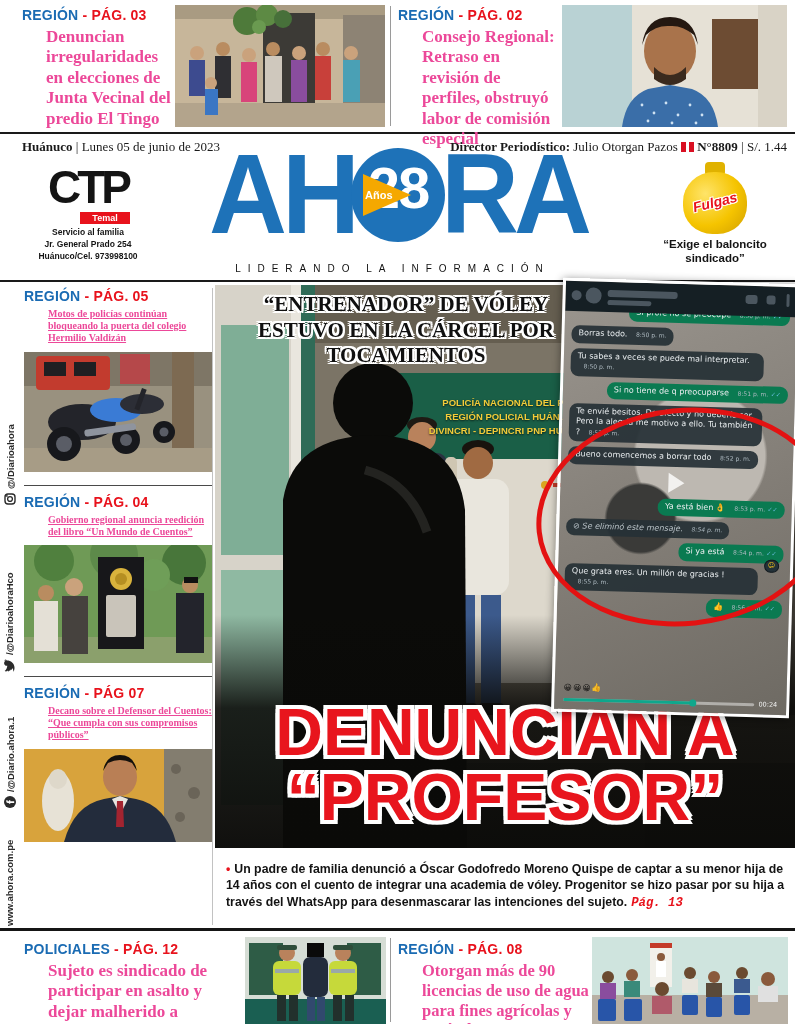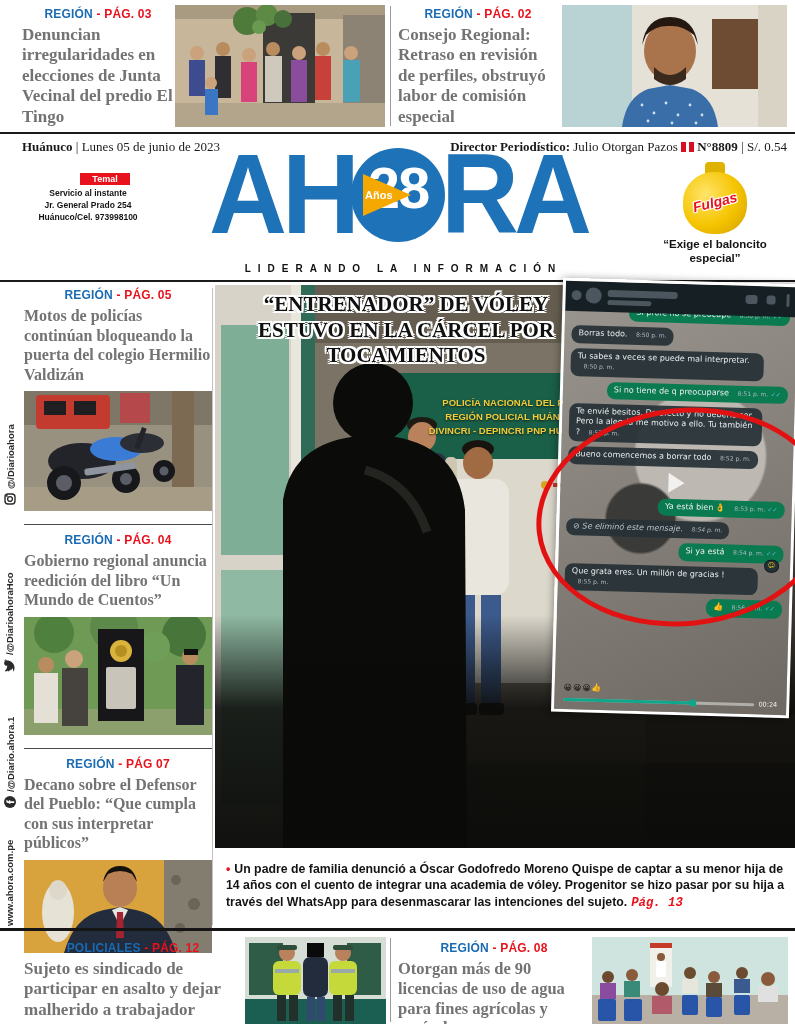--- a/index.html
+++ b/index.html
@@ -1,23 +1,23 @@
 <!DOCTYPE html>
 <html><head>
 <meta charset="utf-8">
 <style>
   html,body{margin:0;padding:0;background:#e9e9e9;}
   .page{position:relative;width:795px;height:1024px;background:#fff;margin:0 auto;
         font-family:"Liberation Sans",sans-serif;overflow:hidden;}
 
   
-  .kicker{font-size:12px;font-weight:bold;letter-spacing:.2px;margin-bottom:4px;text-align:center;}
+  .kicker{font-size:14px;font-weight:bold;letter-spacing:.2px;margin-bottom:4px;}
   .kicker .sec{color:#1a6bb3;}
   .kicker .pg{color:#e8121c;}
-  .head-serif{font-family:"Liberation Serif",serif;font-weight:bold;color:#737373;}
+  .head-serif{font-family:"Liberation Serif",serif;font-weight:bold;color:#ec4899;margin-left:24px;}
 
   
   .top-strip{position:absolute;top:0;left:0;width:795px;height:132px;border-bottom:2px solid #1a1a1a;}
   .ts-text-l{position:absolute;left:22px;top:7px;width:152px;}
   .ts-text-l .hl{font-size:17px;line-height:1.2;}
   .ts-photo-l{position:absolute;left:175px;top:5px;width:210px;height:122px;overflow:hidden;}
   .vdiv{position:absolute;background:#9a9a9a;width:1px;}
   .ts-text-r{position:absolute;left:398px;top:7px;width:160px;}
   .ts-text-r .hl{font-size:17px;line-height:1.2;}
   .ts-photo-r{position:absolute;left:562px;top:5px;width:225px;height:122px;overflow:hidden;}
@@ -39,42 +39,42 @@
   .ah-txt{font-size:108px;font-weight:900;color:#1e72b8;letter-spacing:-5px;line-height:.8;
           transform:scaleY(1.04);}
   .ah-circle{position:relative;width:94px;height:94px;border-radius:50%;background:#1e72b8;
              margin:0 -4px;flex:none;}
   .ah-28{position:absolute;left:0;top:6px;width:94px;text-align:center;
          font-size:58px;font-weight:900;color:#fff;letter-spacing:-2px;}
   .ah-play{position:absolute;left:12px;top:26px;width:48px;height:42px;background:#f5a800;
            clip-path:polygon(0 0,100% 50%,0 100%);}
   .ah-anios{position:absolute;left:14px;top:41px;width:34px;text-align:left;
             font-size:11px;font-weight:bold;color:#fff;}
-  .tagline{position:absolute;top:263px;left:211px;width:385px;text-align:center;
-           font-size:10px;font-weight:bold;letter-spacing:7px;color:#111;}
+  .tagline{position:absolute;top:263px;left:200px;width:385px;text-align:center;
+           font-size:10px;font-weight:normal;letter-spacing:7px;color:#111;}
   .fulgas{position:absolute;left:642px;top:160px;width:146px;text-align:center;}
   .cylinder{position:relative;width:64px;height:74px;margin:0 auto;}
   .cyl-body{position:absolute;left:0;top:12px;width:64px;height:62px;border-radius:48% 48% 46% 46%;
             background:radial-gradient(circle at 35% 35%,#ffe469,#f5c400 55%,#cf9d00);}
   .cyl-top{position:absolute;left:22px;top:2px;width:20px;height:14px;background:#e0b200;border-radius:4px;}
   .cyl-brand{position:absolute;left:4px;top:34px;width:56px;transform:rotate(-14deg);
              font-size:14px;font-weight:900;font-style:italic;color:#e8121c;
              text-shadow:-1px -1px 0 #fff,1px -1px 0 #fff,-1px 1px 0 #fff,1px 1px 0 #fff;}
   .fulgas-slogan{font-size:11.5px;font-weight:900;color:#141414;line-height:1.25;margin-top:3px;}
   .rule2{position:absolute;top:280px;left:0;width:795px;height:2px;background:#1a1a1a;}
 
   
   .social-item{position:absolute;left:4px;transform:rotate(-90deg);transform-origin:0 0;
                display:flex;align-items:center;gap:4px;white-space:nowrap;
                font-size:9.5px;font-weight:bold;color:#2b2b2b;}
   .social-item svg{flex:none;}
 
   
   .left-col{position:absolute;left:24px;top:288px;width:188px;}
-  .left-col .hl{font-size:16px;line-height:1.22;margin-bottom:7px;}
+  .left-col .hl{font-size:10px;line-height:1.22;margin-bottom:7px;text-decoration:underline;}
   .lc-photo{width:188px;overflow:hidden;}
   .sep{border:none;border-top:1.5px solid #4a4a4a;margin:9px 0 8px 0;}
   .vdiv-main{position:absolute;left:212px;top:288px;height:637px;width:1px;background:#c2c2c2;}
 
   
   .main-photo{position:absolute;left:215px;top:285px;width:580px;height:563px;background:#3c3a33;}
   .kicker-overlay{position:absolute;left:238px;top:292px;width:336px;z-index:6;text-align:center;
       font-family:"Liberation Serif",serif;font-weight:900;font-size:21px;line-height:1.22;color:#101010;
       text-shadow:-2px -2px 0 #fff,2px -2px 0 #fff,-2px 2px 0 #fff,2px 2px 0 #fff,
                   -2px 0 0 #fff,2px 0 0 #fff,0 -2px 0 #fff,0 2px 0 #fff;}
@@ -218,28 +218,29 @@
   <div class="mast-info">
     <div class="mi-left">
       <b>Huánuco</b>
       <span>| Lunes 05 de junio de 2023</span>
     </div>
     <div class="mi-right">
       <b>Director Periodístico:</b>
       <span>Julio Otorgan Pazos</span>
       <span class="flag"></span>
       <b>N°8809</b>
-      <span>| S/. 0.54</span>
+      <span>| S/. 1.44</span>
     </div>
   </div>
 
   <div class="ctp">
+    <div class="ctp-name">CTP</div>
     <div class="ctp-sub">Temal</div>
     <div class="ctp-lines">
-      <div>Servicio al instante</div>
+      <div>Servicio al familia</div>
       <div>Jr. General Prado 254</div>
       <div>Huánuco/Cel. 973998100</div>
     </div>
   </div>
 
   <div class="ahora">
     <span class="ah-txt">AH</span>
     <span class="ah-circle">
       <span class="ah-28">28</span>
       <span class="ah-play"></span>
@@ -248,21 +249,21 @@
     <span class="ah-txt">RA</span>
   </div>
   <div class="tagline">LIDERANDO LA INFORMACIÓN</div>
 
   <div class="fulgas">
     <div class="cylinder">
       <div class="cyl-top"></div>
         <div class="cyl-body"></div>
       <div class="cyl-brand">Fulgas</div>
     </div>
-    <div class="fulgas-slogan">“Exige el baloncito especial”</div>
+    <div class="fulgas-slogan">“Exige el baloncito sindicado”</div>
   </div>
   <div class="rule2"></div>
 
   <div class="social-item" style="top:505px;">
     <svg width="12" height="12">
       <rect x="1" y="1" width="10" height="10" rx="3" fill="none" stroke="#2b2b2b" stroke-width="1.4"></rect>
       <circle cx="6" cy="6" r="2.4" fill="none" stroke="#2b2b2b" stroke-width="1.3"></circle>
       <circle cx="9.1" cy="2.9" r="0.9" fill="#2b2b2b"></circle>
     </svg>
     <span>@/Diarioahora</span>
@@ -343,21 +344,21 @@
           <rect x="152" y="48" width="28" height="60" fill="#23242c"></rect>
         </svg>
       </div>
     </div>
     <hr class="sep">
     <div>
       <div class="kicker">
         <span class="sec">REGIÓN</span>
         <span class="pg">- PÁG 07</span>
       </div>
-      <div class="hl head-serif">Decano sobre el Defensor del Pueblo: “Que cumpla con sus interpretar públicos”</div>
+      <div class="hl head-serif">Decano sobre el Defensor del Cuentos: “Que cumpla con sus compromisos públicos”</div>
       <div class="lc-photo">
         <svg width="188" height="93" viewBox="0 0 188 93">
           <rect width="188" height="93" fill="#d8a33c"></rect>
           <rect x="140" y="0" width="48" height="93" fill="#837d6f"></rect>
           <circle cx="152" cy="20" r="5" fill="#6a6458"></circle>
             <circle cx="170" cy="44" r="6" fill="#6a6458"></circle>
           <circle cx="156" cy="68" r="5" fill="#6a6458"></circle>
           <ellipse cx="34" cy="52" rx="16" ry="30" fill="#e7e2d6"></ellipse>
           <ellipse cx="34" cy="30" rx="9" ry="10" fill="#ded8ca"></ellipse>
           <ellipse cx="96" cy="28" rx="17" ry="19" fill="#b97f55"></ellipse>
@@ -517,20 +518,24 @@
             <div class="pdot"></div>
           </div>
           <span class="vtime">00:24</span>
         </div>
       </div>
     </div>
   </div>
 
   <div class="red-ellipse"></div>
 
+  <div class="main-headline">
+    <div>DENUNCIAN A</div>
+    <div>“PROFESOR”</div>
+  </div>
 
   <div class="lead">
     <span class="bullet">•</span><span>Un padre de familia denunció a Óscar Godofredo Moreno Quispe de captar a su menor hija de 14 años con el cuento  de integrar una academia de vóley. Progenitor se hizo pasar por su hija a través del WhatsApp para desenmascarar las intenciones del sujeto.</span><span class="pref">Pág. 13</span>
   </div>
 
   <div class="bottom-rule"></div>
 
   <div class="bs-text-l">
     <div class="kicker">
       <span class="sec">POLICIALES</span>

